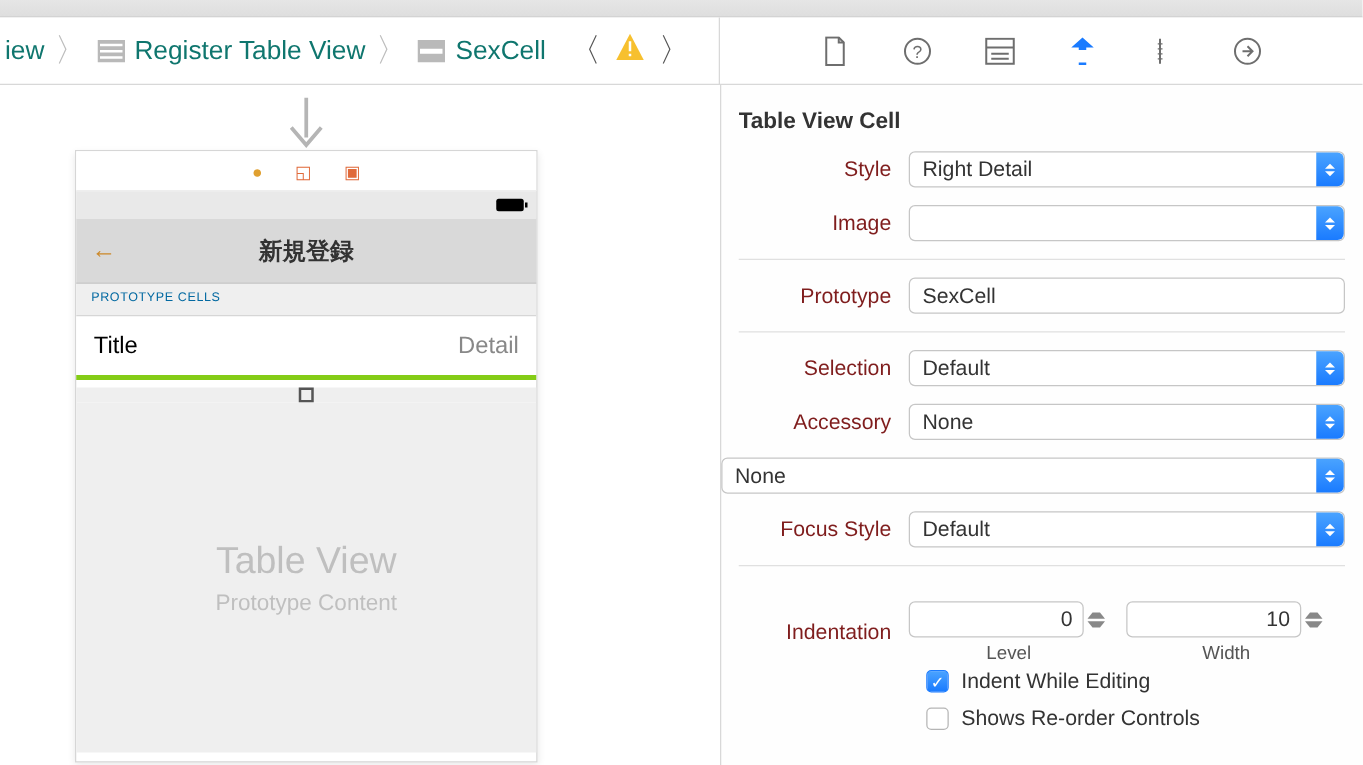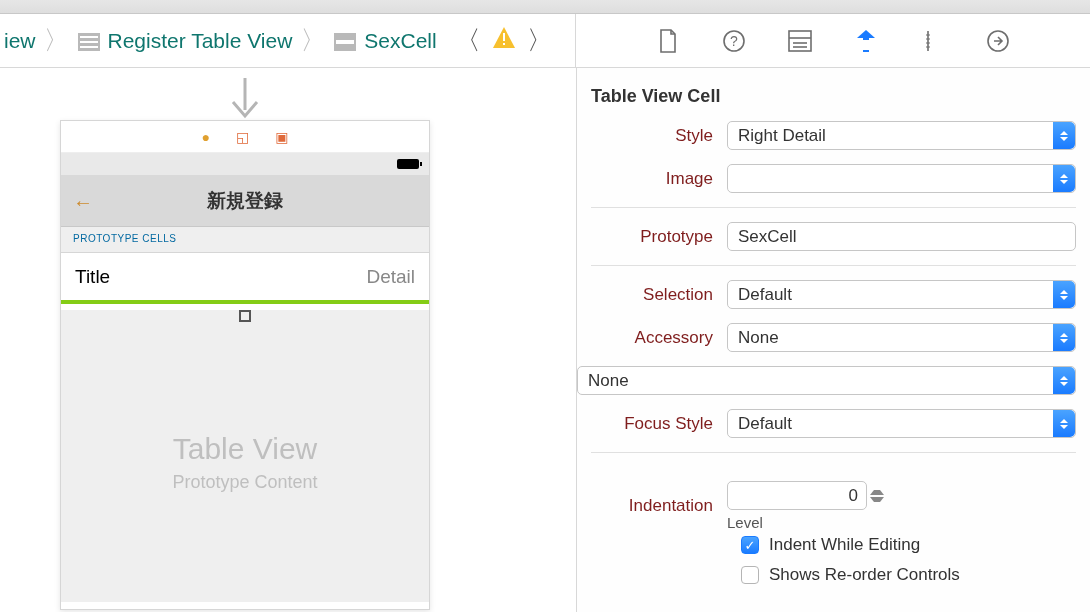--- a/index.html
+++ b/index.html
@@ -53,21 +53,21 @@
 .select { position:relative; flex:1; height:29px; border:1px solid #c6c6c6; border-radius:5px; background:#fff; display:flex; align-items:center; padding:0 30px 0 10px; }
 .select .cap { position:absolute; right:0; top:0; bottom:0; width:22px; background:linear-gradient(#4aa3ff,#1a7bff); border-radius:0 5px 5px 0; display:flex; flex-direction:column; align-items:center; justify-content:center; }
 .select .cap:before { content:""; border-left:4px solid transparent; border-right:4px solid transparent; border-bottom:4px solid #fff; margin-bottom:2px;}
 .select .cap:after { content:""; border-left:4px solid transparent; border-right:4px solid transparent; border-top:4px solid #fff; }
 .textfield { flex:1; height:29px; border:1px solid #c6c6c6; border-radius:5px; background:#fff; padding:0 10px; display:flex; align-items:center; }
 .numfield { width:140px; height:29px; border:1px solid #c6c6c6; border-radius:5px; background:#fff; display:flex; align-items:center; justify-content:flex-end; padding-right:8px; position:relative; }
 .stepper { position:absolute; right:-18px; top:0; bottom:0; width:14px; display:flex; flex-direction:column; justify-content:center; gap:2px; }
 .stepper:before { content:""; border-left:4px solid transparent; border-right:4px solid transparent; border-bottom:5px solid #888;}
 .stepper:after { content:""; border-left:4px solid transparent; border-right:4px solid transparent; border-top:5px solid #888;}
 .numwrap { position:relative; width:160px; }
-.sublabel { text-align:left; font-size:15px; color:#555; margin-top:4px; }
+.sublabel { text-align:center; font-size:15px; color:#555; margin-top:4px; }
 .check-row { display:flex; align-items:center; gap:10px; margin-left:164px; margin-bottom:10px; }
 .checkbox { width:18px;height:18px; border:1px solid #b5b5b5; border-radius:4px; background:#fff; display:flex;align-items:center;justify-content:center; }
 .checkbox.checked { background:linear-gradient(#4aa3ff,#1a7bff); border-color:#1a7bff; color:#fff; font-size:13px; }
 </style>
 </head>
 <body>
 
 <div class="topbar-bg"></div>
 
 <div class="breadcrumb">
@@ -260,20 +260,25 @@
     <div class="lbl">Indentation</div>
     <div class="ctrl">
       <div class="numwrap">
         <div class="numfield">
             <span>0</span>
             <span class="stepper"></span>
           </div>
         <div class="sublabel">Level</div>
       </div>
       <div class="numwrap">
+        <div class="numfield">
+            <span>10</span>
+            <span class="stepper"></span>
+          </div>
+        <div class="sublabel">Width</div>
       </div>
     </div>
   </div>
 
   <div class="check-row">
     <div class="checkbox checked">✓</div>
     <span>Indent While Editing</span>
   </div>
   <div class="check-row">
     <div class="checkbox"></div>

